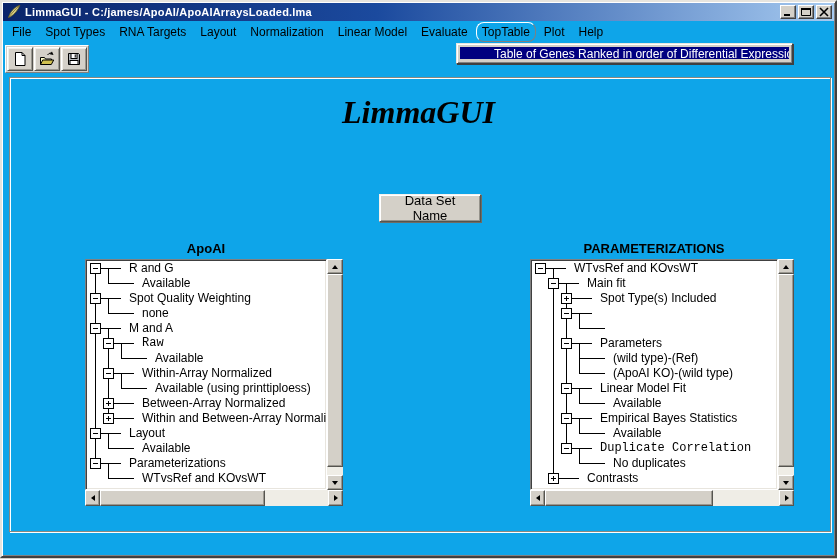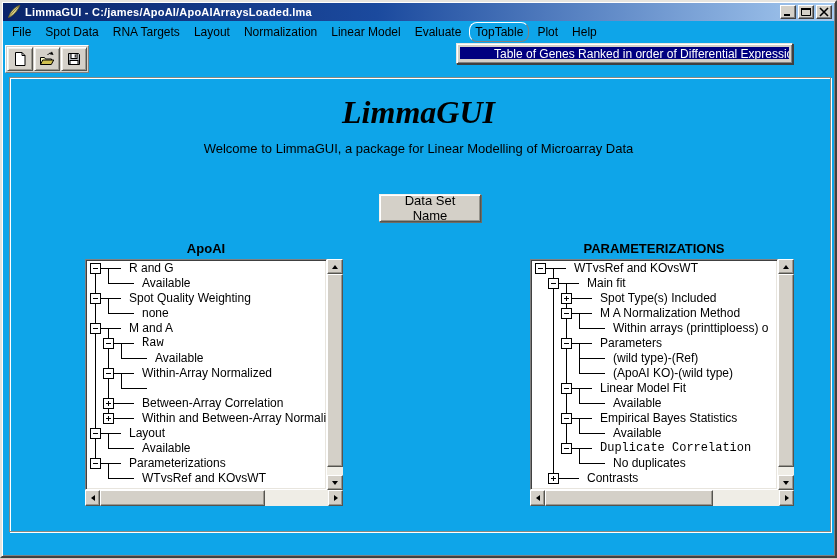--- a/index.html
+++ b/index.html
@@ -125,21 +125,21 @@
       <div class="winbtn">
         <svg width="12" height="10" viewBox="0 0 12 10">
             <path d="M2 1 l8 8 M10 1 l-8 8" stroke="#000" stroke-width="1.6"></path>
           </svg>
       </div>
     </div>
   </div>
 
   <div class="menubar" id="menubar">
       <span class="menu-item">File</span>
-      <span class="menu-item">Spot Data</span>
+      <span class="menu-item">Spot Types</span>
       <span class="menu-item">RNA Targets</span>
       <span class="menu-item">Layout</span>
       <span class="menu-item">Normalization</span>
       <span class="menu-item">Linear Model</span>
       <span class="menu-item">Evaluate</span>
       <span class="menu-item active">TopTable</span>
       <span class="menu-item">Plot</span>
       <span class="menu-item">Help</span>
     </div>
 
@@ -168,21 +168,20 @@
         <rect x="5" y="2.5" width="6" height="5" fill="#fff" stroke="#000"></rect>
         <rect x="8.6" y="3.4" width="1.5" height="3.2" fill="#404040"></rect>
         <rect x="4" y="9.5" width="8" height="4" fill="#fff" stroke="#000"></rect>
       </svg>
     </div>
   </div>
 
   <div class="mainframe"></div>
 
   <div class="app-title">LimmaGUI</div>
-  <div class="subtitle">Welcome to LimmaGUI, a package for Linear Modelling of Microarray Data</div>
 
   <button class="dataset-btn">Data Set Name</button>
 
   <div class="treepanel" style="left:83px;">
     <div class="theader" style="width:242px;">ApoAI</div>
     <div class="tregion" style="width:258px;">
       <div class="tcanvas" id="tree-left" style="width:242px;">
           <div class="tline" style="left: 15px; top: 8px; width: 20px; height: 1px;"></div>
           <div class="tbox" style="left: 4px; top: 3px;">
             <div class="tg-h"></div>
@@ -208,26 +207,27 @@
           </div>
           <div class="tlabel" style="left: 56px; top: 76px; font-family: Liberation Mono, monospace;">Raw</div>
           <div class="tline" style="left: 35px; top: 98px; width: 26px; height: 1px;"></div>
           <div class="tlabel" style="left: 69px; top: 91px;">Available</div>
           <div class="tline" style="left: 28px; top: 113px; width: 20px; height: 1px;"></div>
           <div class="tbox" style="left: 17px; top: 108px;">
             <div class="tg-h"></div>
           </div>
           <div class="tlabel" style="left: 56px; top: 106px;">Within-Array Normalized</div>
           <div class="tline" style="left: 35px; top: 128px; width: 26px; height: 1px;"></div>
+          <div class="tlabel" style="left: 69px; top: 121px;">Available (using printtiploess)</div>
           <div class="tline" style="left: 28px; top: 143px; width: 20px; height: 1px;"></div>
           <div class="tbox" style="left: 17px; top: 138px;">
             <div class="tg-h"></div>
             <div class="tg-v"></div>
           </div>
-          <div class="tlabel" style="left: 56px; top: 136px;">Between-Array Correlation</div>
+          <div class="tlabel" style="left: 56px; top: 136px;">Between-Array Normalized</div>
           <div class="tline" style="left: 28px; top: 158px; width: 20px; height: 1px;"></div>
           <div class="tbox" style="left: 17px; top: 153px;">
             <div class="tg-h"></div>
             <div class="tg-v"></div>
           </div>
           <div class="tlabel" style="left: 56px; top: 151px;">Within and Between-Array Normalized</div>
           <div class="tline" style="left: 15px; top: 173px; width: 20px; height: 1px;"></div>
           <div class="tbox" style="left: 4px; top: 168px;">
             <div class="tg-h"></div>
           </div>
@@ -288,23 +288,21 @@
           <div class="tline" style="left: 41px; top: 38px; width: 20px; height: 1px;"></div>
           <div class="tbox" style="left: 30px; top: 33px;">
             <div class="tg-h"></div>
             <div class="tg-v"></div>
           </div>
           <div class="tlabel" style="left: 69px; top: 31px;">Spot Type(s) Included</div>
           <div class="tline" style="left: 41px; top: 53px; width: 20px; height: 1px;"></div>
           <div class="tbox" style="left: 30px; top: 48px;">
             <div class="tg-h"></div>
           </div>
-          <div class="tlabel" style="left: 69px; top: 46px;">M A Normalization Method</div>
           <div class="tline" style="left: 48px; top: 68px; width: 26px; height: 1px;"></div>
-          <div class="tlabel" style="left: 82px; top: 61px;">Within arrays (printtiploess) o</div>
           <div class="tline" style="left: 41px; top: 83px; width: 20px; height: 1px;"></div>
           <div class="tbox" style="left: 30px; top: 78px;">
             <div class="tg-h"></div>
           </div>
           <div class="tlabel" style="left: 69px; top: 76px;">Parameters</div>
           <div class="tline" style="left: 48px; top: 98px; width: 26px; height: 1px;"></div>
           <div class="tlabel" style="left: 82px; top: 91px;">(wild type)-(Ref)</div>
           <div class="tline" style="left: 48px; top: 113px; width: 26px; height: 1px;"></div>
           <div class="tlabel" style="left: 82px; top: 106px;">(ApoAI KO)-(wild type)</div>
           <div class="tline" style="left: 41px; top: 128px; width: 20px; height: 1px;"></div>

